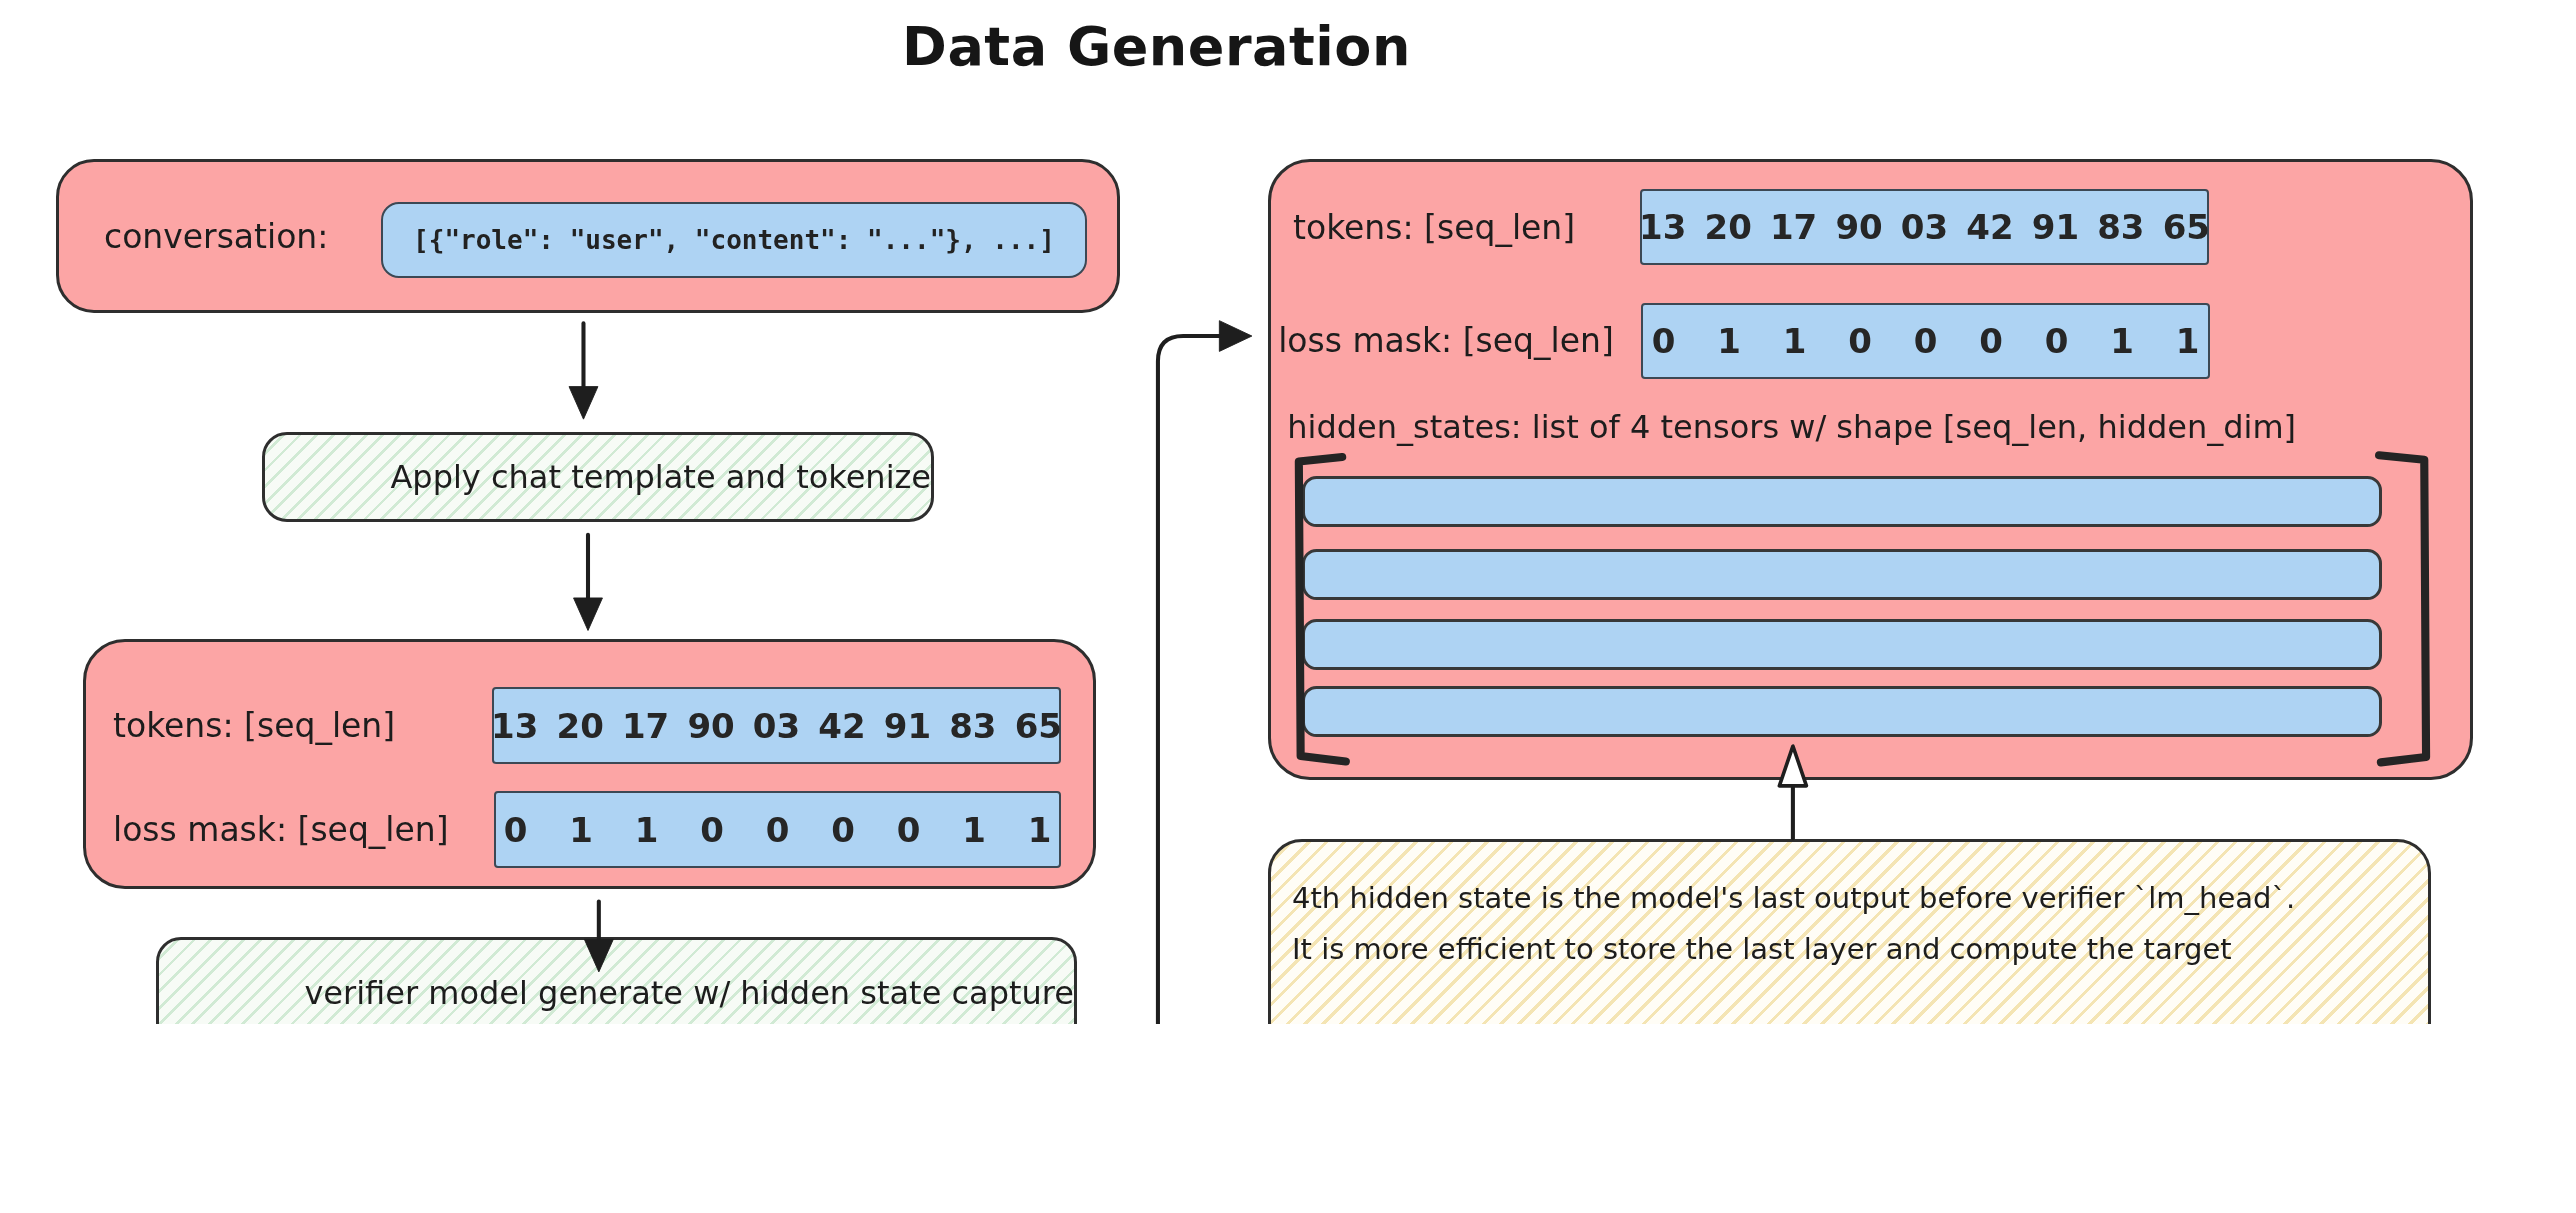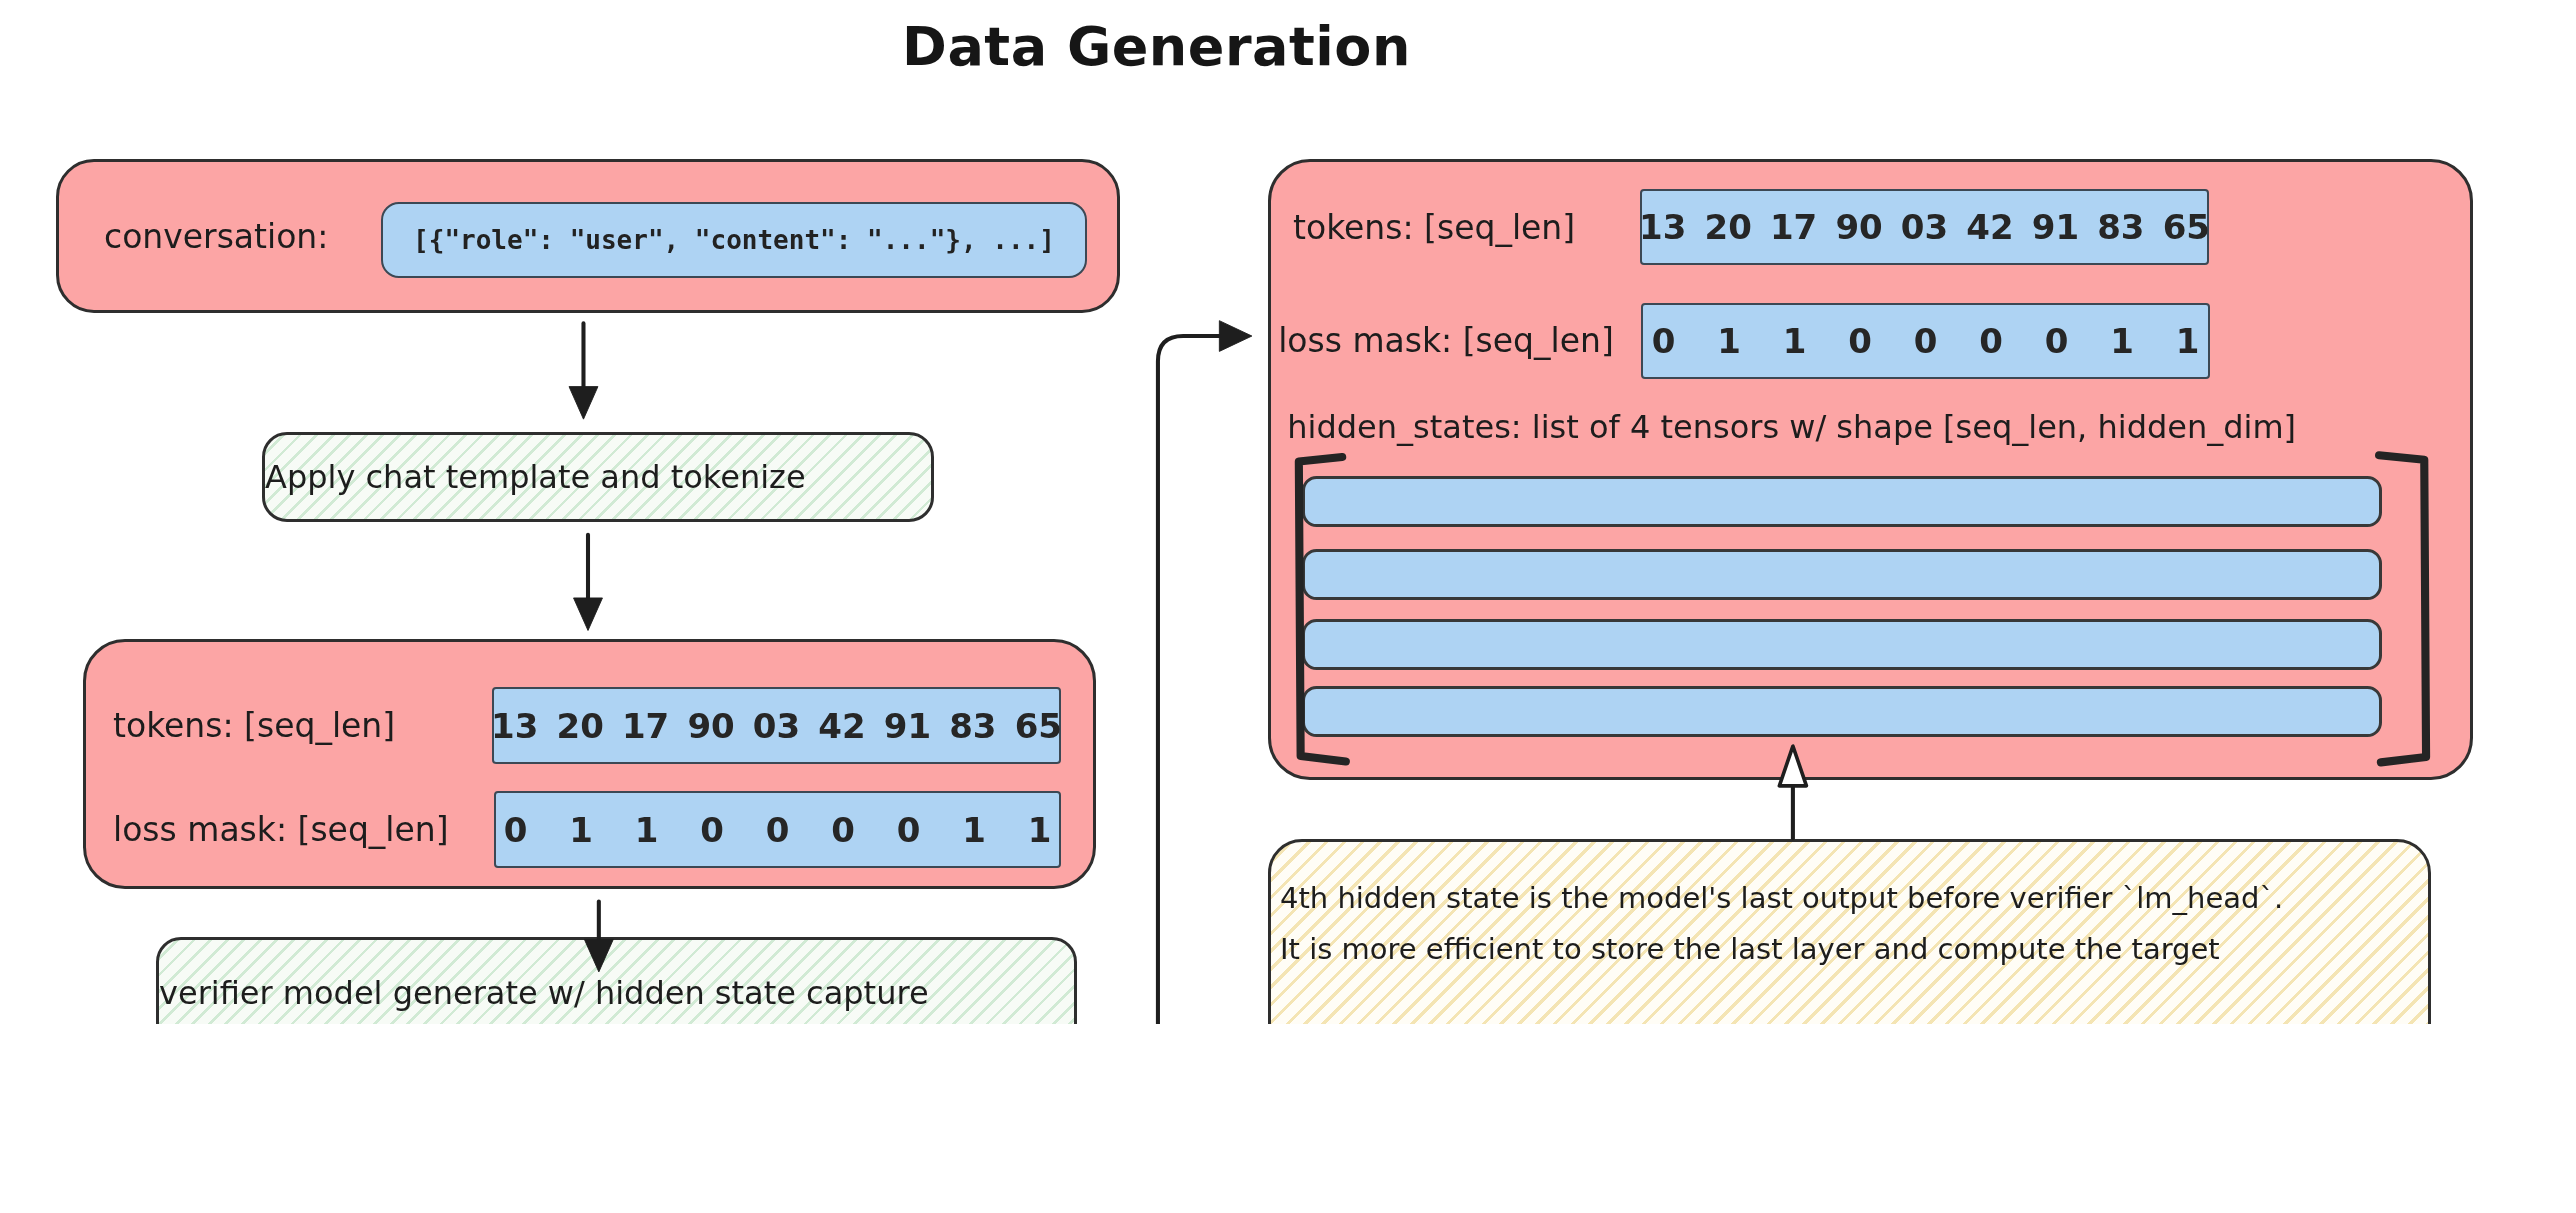--- a/index.html
+++ b/index.html
@@ -27,40 +27,40 @@
   .pill{
     position:absolute;box-sizing:border-box;background:var(--token-fill);
     border:2.7px solid var(--token-border);border-radius:4px;
     display:flex;align-items:center;justify-content:center;white-space:nowrap;
   }
   .code-pill{font-family:"DejaVu Sans Mono", monospace;font-size:26px;font-weight:600;color:#222;}
   .num-pill{font-size:34px;font-weight:600;color:#262626;}
   .tokens-spacing{word-spacing:6.3px;}
   .mask-spacing{word-spacing:30px;}
   .step-box{
-    display:flex;align-items:center;justify-content:flex-start;text-align:center;
+    display:flex;align-items:center;justify-content:flex-end;text-align:center;
     font-size:32px;border-radius:25px;
     background-color:var(--green-bg);
     background-image:repeating-linear-gradient(135deg,var(--green-stripe) 0 2.7px,transparent 2.7px 11.7px);
   }
   .conversation-box{left:56px;top:159px;width:1064px;height:154px;border-radius:38px;}
   .tokens-box{left:83px;top:639px;width:1013px;height:250px;border-radius:42px;}
   .right-box{left:1268px;top:159px;width:1205px;height:621px;border-radius:42px;}
   .hs-label{position:absolute;left:16.3px;top:246px;font-size:32px;white-space:nowrap;}
   .hs-bar{
     position:absolute;left:31px;width:1080px;height:51px;box-sizing:border-box;
     background:var(--token-fill);border:3.2px solid #383838;border-radius:14.5px;
   }
   .note-box{
     left:1268px;top:839px;width:1163px;height:300px;border-radius:34px;
     background-color:var(--yellow-bg);
     background-image:repeating-linear-gradient(135deg,var(--yellow-stripe) 0 3.2px,transparent 3.2px 12.6px);
   }
   .note-line{
-    position:relative;margin-left:9px;margin-right:9px;font-size:29px;line-height:51px;white-space:nowrap;
+    position:relative;margin-left:21px;margin-right:9px;font-size:29px;line-height:51px;white-space:nowrap;
   }
   .note-pad{position:absolute;left:0;top:31px;width:100%;}
   svg.overlay{position:absolute;left:0;top:0;width:2576px;height:1214px;pointer-events:none;}
   .stroke{fill:none;stroke:var(--arrow);stroke-width:4.5;stroke-linecap:round;stroke-linejoin:round;}
   .head{fill:var(--arrow);stroke:var(--arrow);stroke-width:1;}
   .hollow-head{fill:#ffffff;stroke:var(--arrow);stroke-width:4;stroke-linejoin:round;}
   .bracket{fill:none;stroke:#242424;stroke-width:9;stroke-linecap:round;stroke-linejoin:round;}
 </style>
 </head>
 <body>

